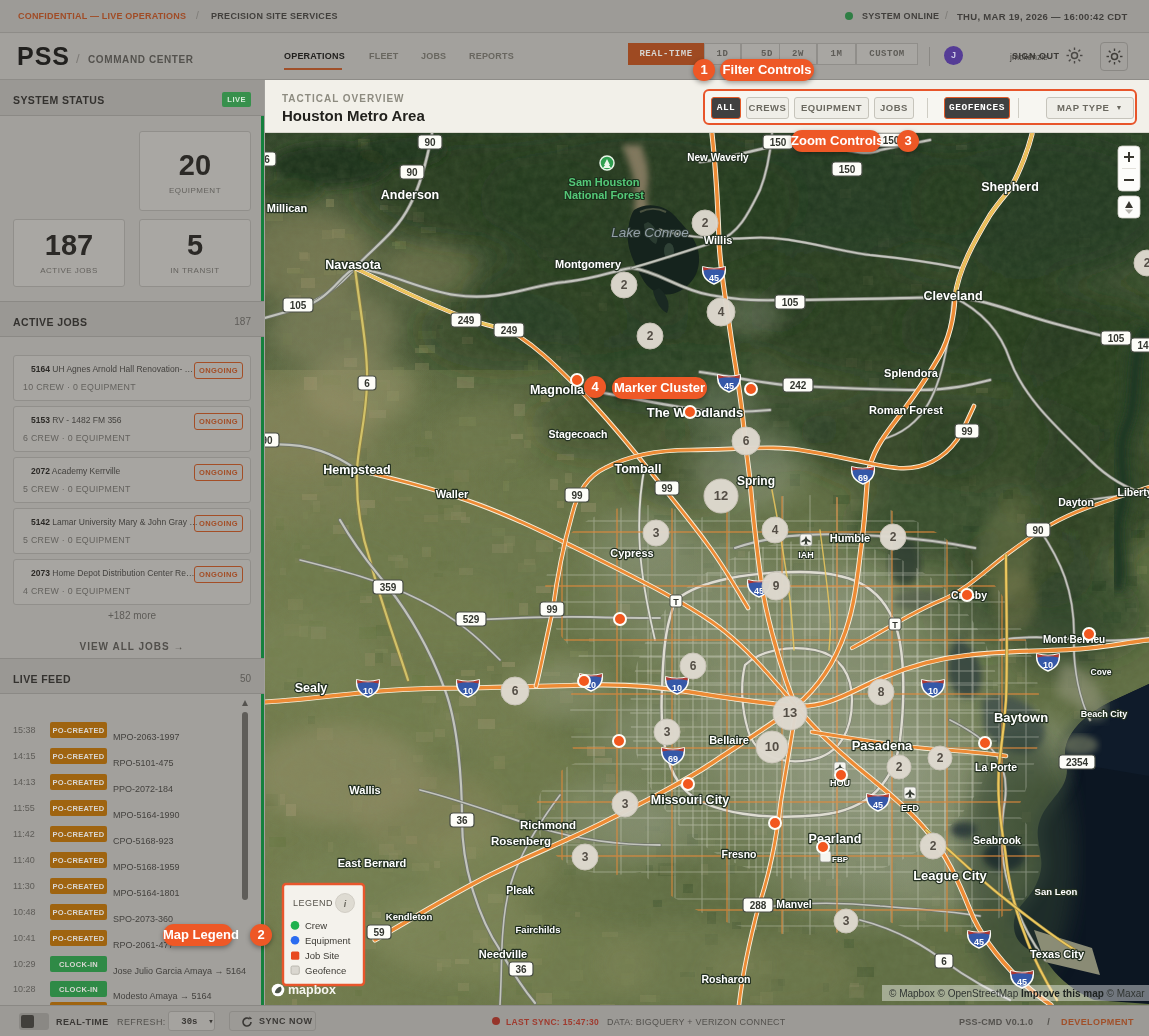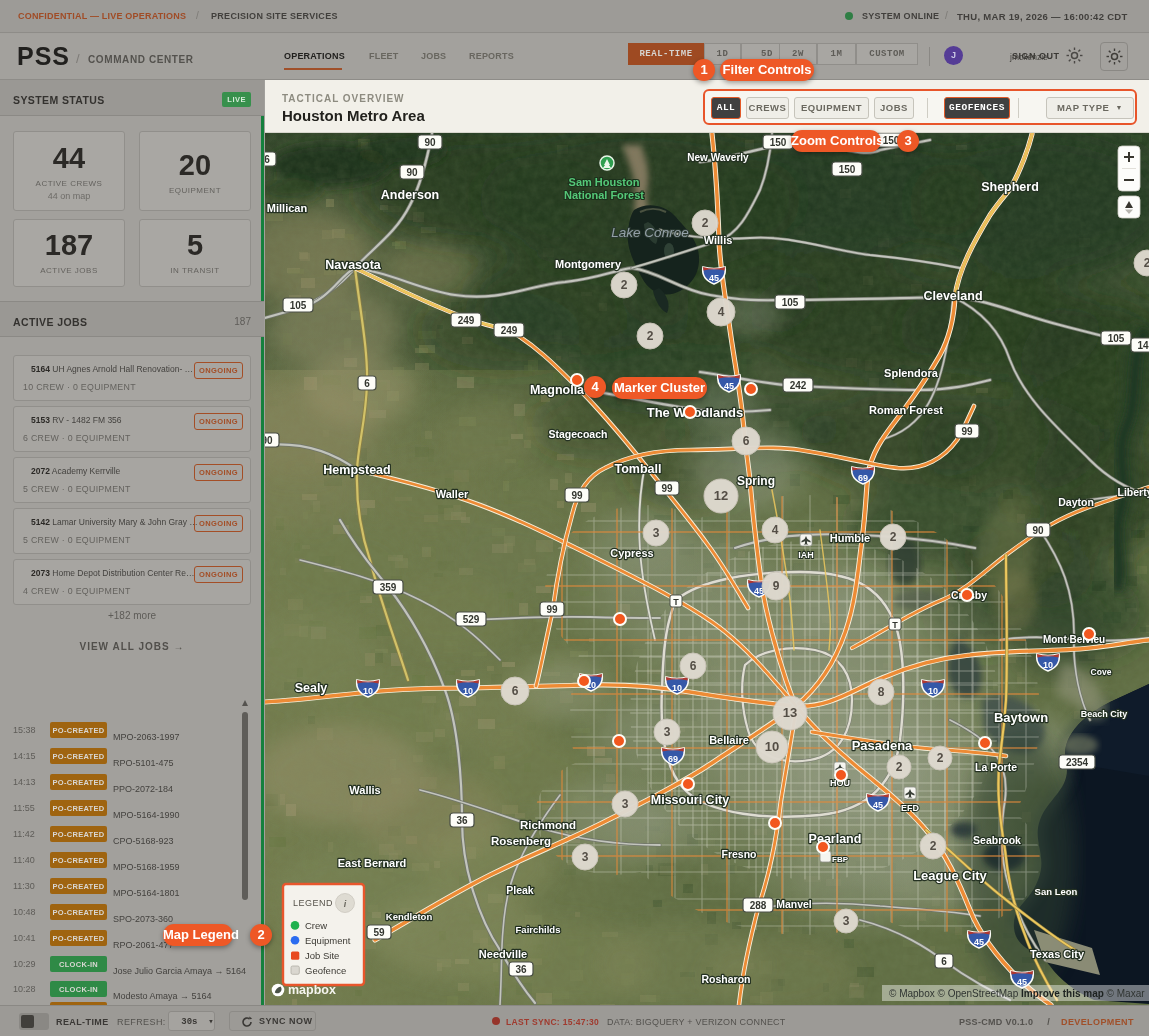--- a/index.html
+++ b/index.html
@@ -147,25 +147,20 @@
           </g>
         </svg>
     </div>
   </div>
 
   <div id="sidebar">
     <div class="shead" style="top:0px; border-top:none;">
       <div class="t">SYSTEM STATUS</div>
       <div class="livebadge">LIVE</div>
     </div>
-    <div class="statcard" style="left:13px; top:51px; width:112px; height:80px;">
-      <div class="num">44</div>
-        <div class="lbl">ACTIVE CREWS</div>
-        <div class="sub">44 on map</div>
-    </div>
     <div class="statcard" style="left:139px; top:51px; width:112px; height:80px;">
       <div class="num" style="margin-top:17px;">20</div>
         <div class="lbl">EQUIPMENT</div>
     </div>
     <div class="statcard" style="left:13px; top:139px; width:112px; height:68px;">
       <div class="num" style="margin-top:9px;">187</div>
         <div class="lbl">ACTIVE JOBS</div>
     </div>
     <div class="statcard" style="left:139px; top:139px; width:112px; height:68px;">
       <div class="num" style="margin-top:9px;">5</div>
@@ -195,20 +190,24 @@
         <div class="l2">5 CREW · 0 EQUIPMENT</div>
         <div class="ongoing">ONGOING</div>
       </div>
     <div class="jobcard" style="top:479px;">
         <div class="l1"><b>2073</b> Home Depot Distribution Center Repairs</div>
         <div class="l2">4 CREW · 0 EQUIPMENT</div>
         <div class="ongoing">ONGOING</div>
       </div>
     <div class="more" style="top:530px;">+182 more</div>
     <div class="more" style="top:561px; font-weight:bold; letter-spacing:1px; color:#514f4b;">VIEW ALL JOBS →</div>
+    <div class="shead" style="top:578px;">
+      <div class="t">LIVE FEED</div>
+      <div class="r">50</div>
+    </div>
     <div class="feedrow" style="top:638px;">
         <div class="tm">15:38</div>
         <div class="badge">PO-CREATED</div>
         <div class="tx">MPO-2063-1997</div>
       </div>
     <div class="feedrow" style="top:664px;">
         <div class="tm">14:15</div>
         <div class="badge">PO-CREATED</div>
         <div class="tx">RPO-5101-475</div>
       </div>

